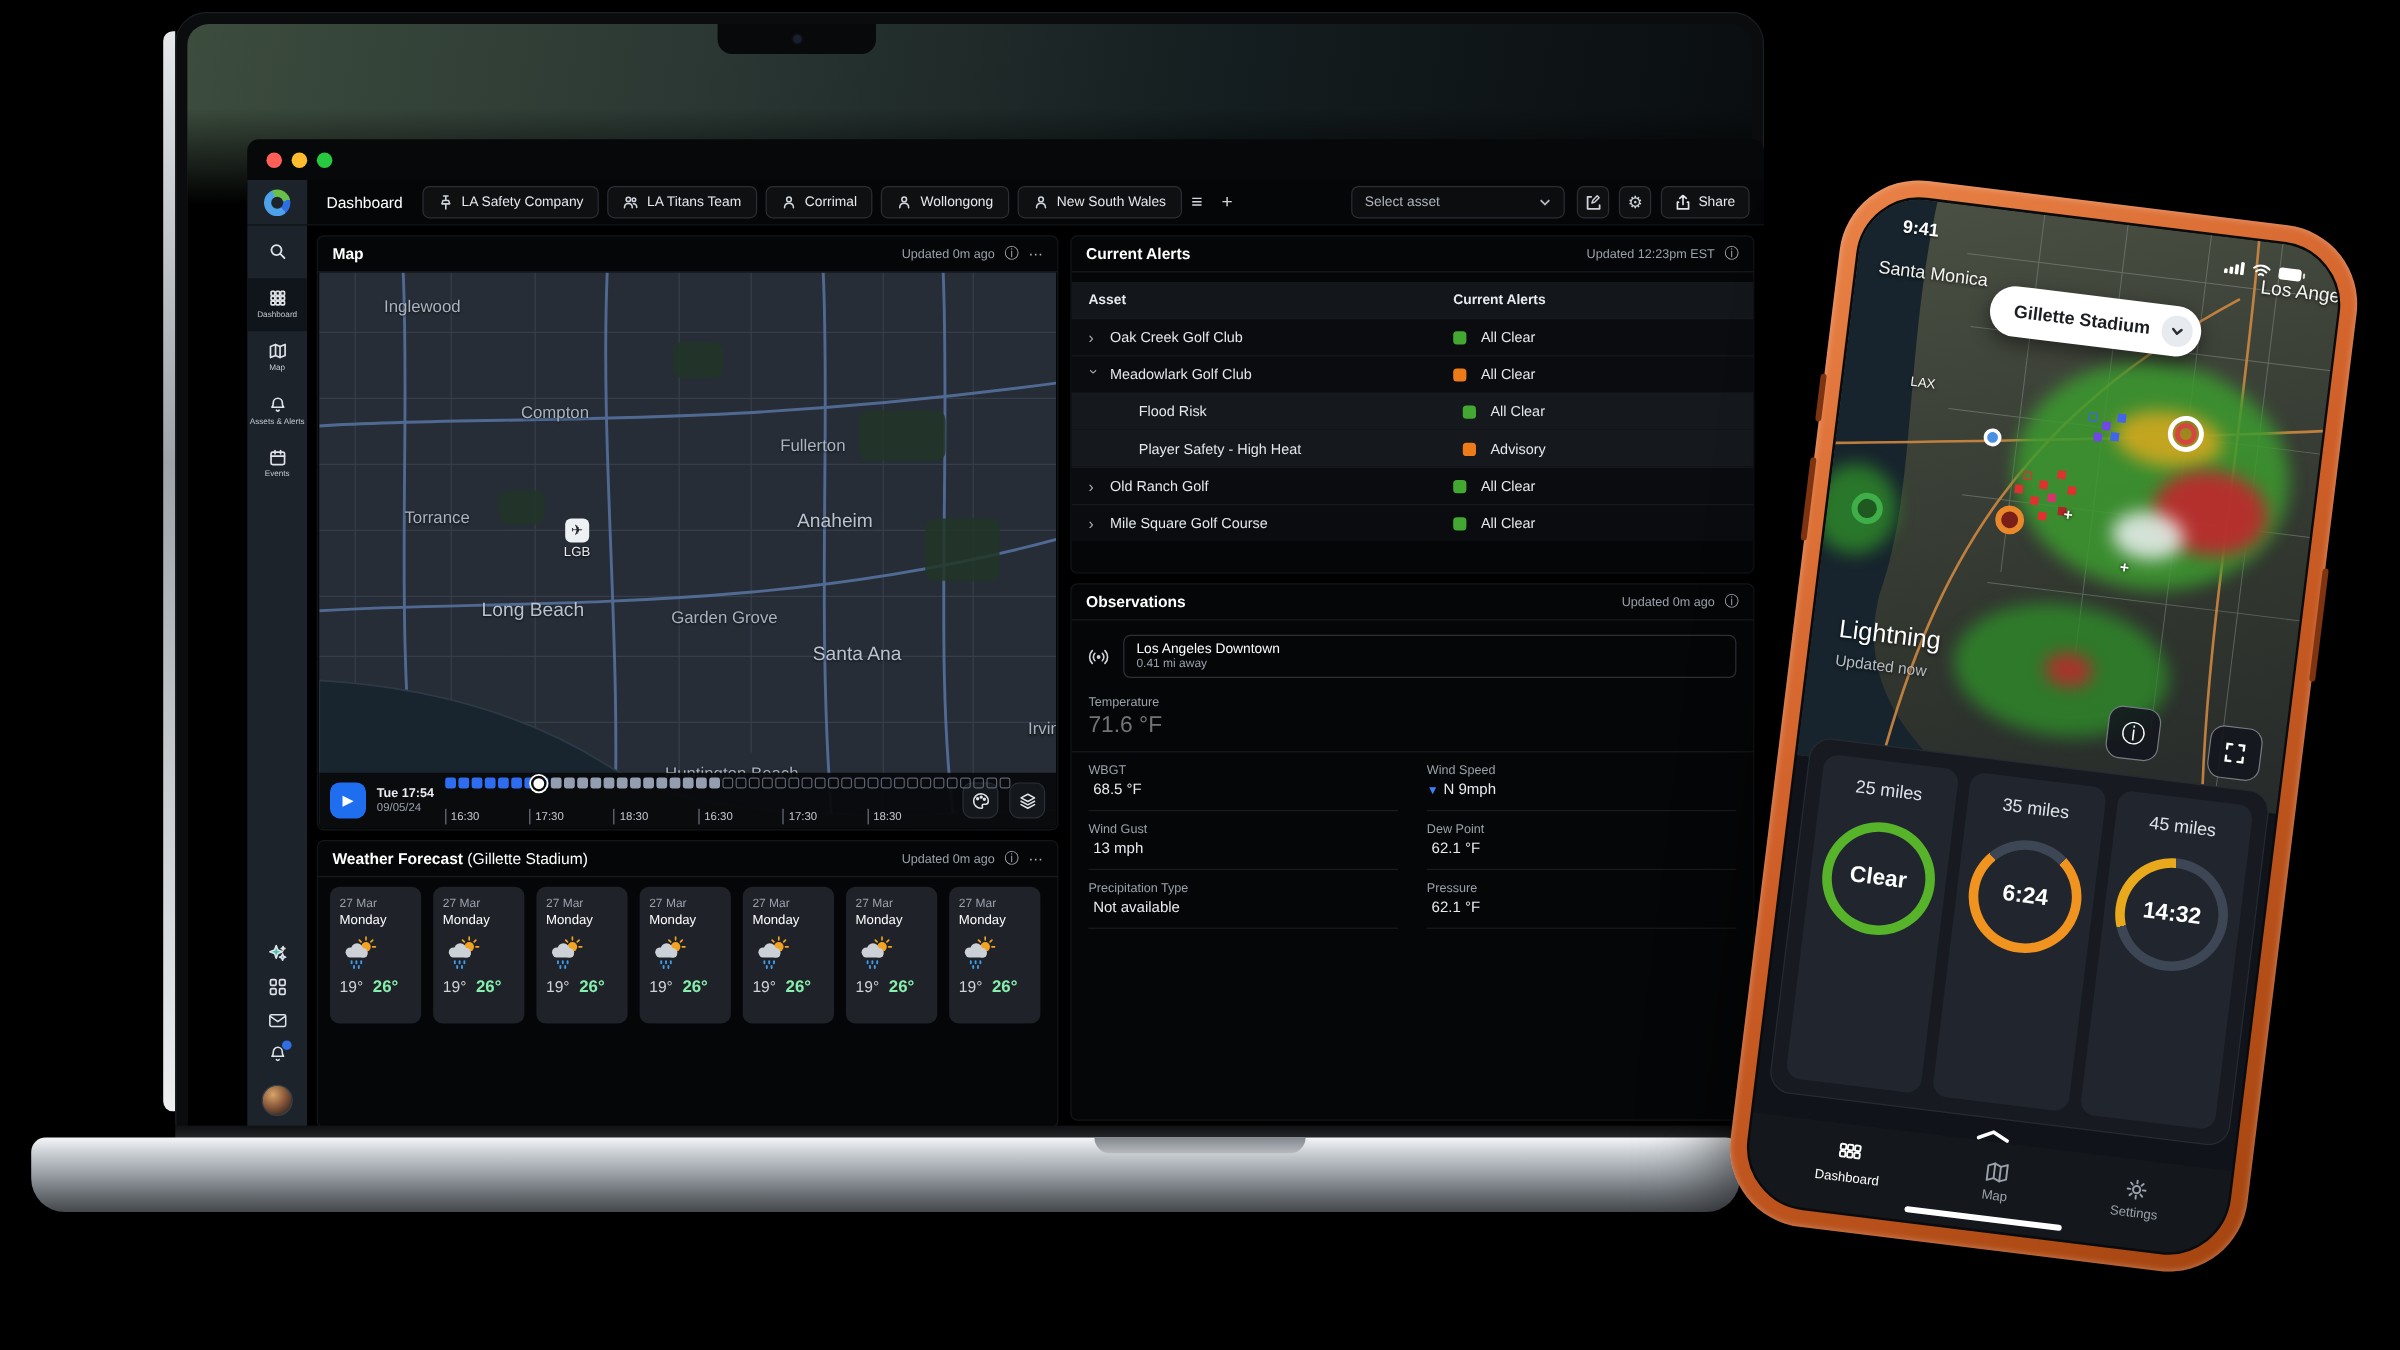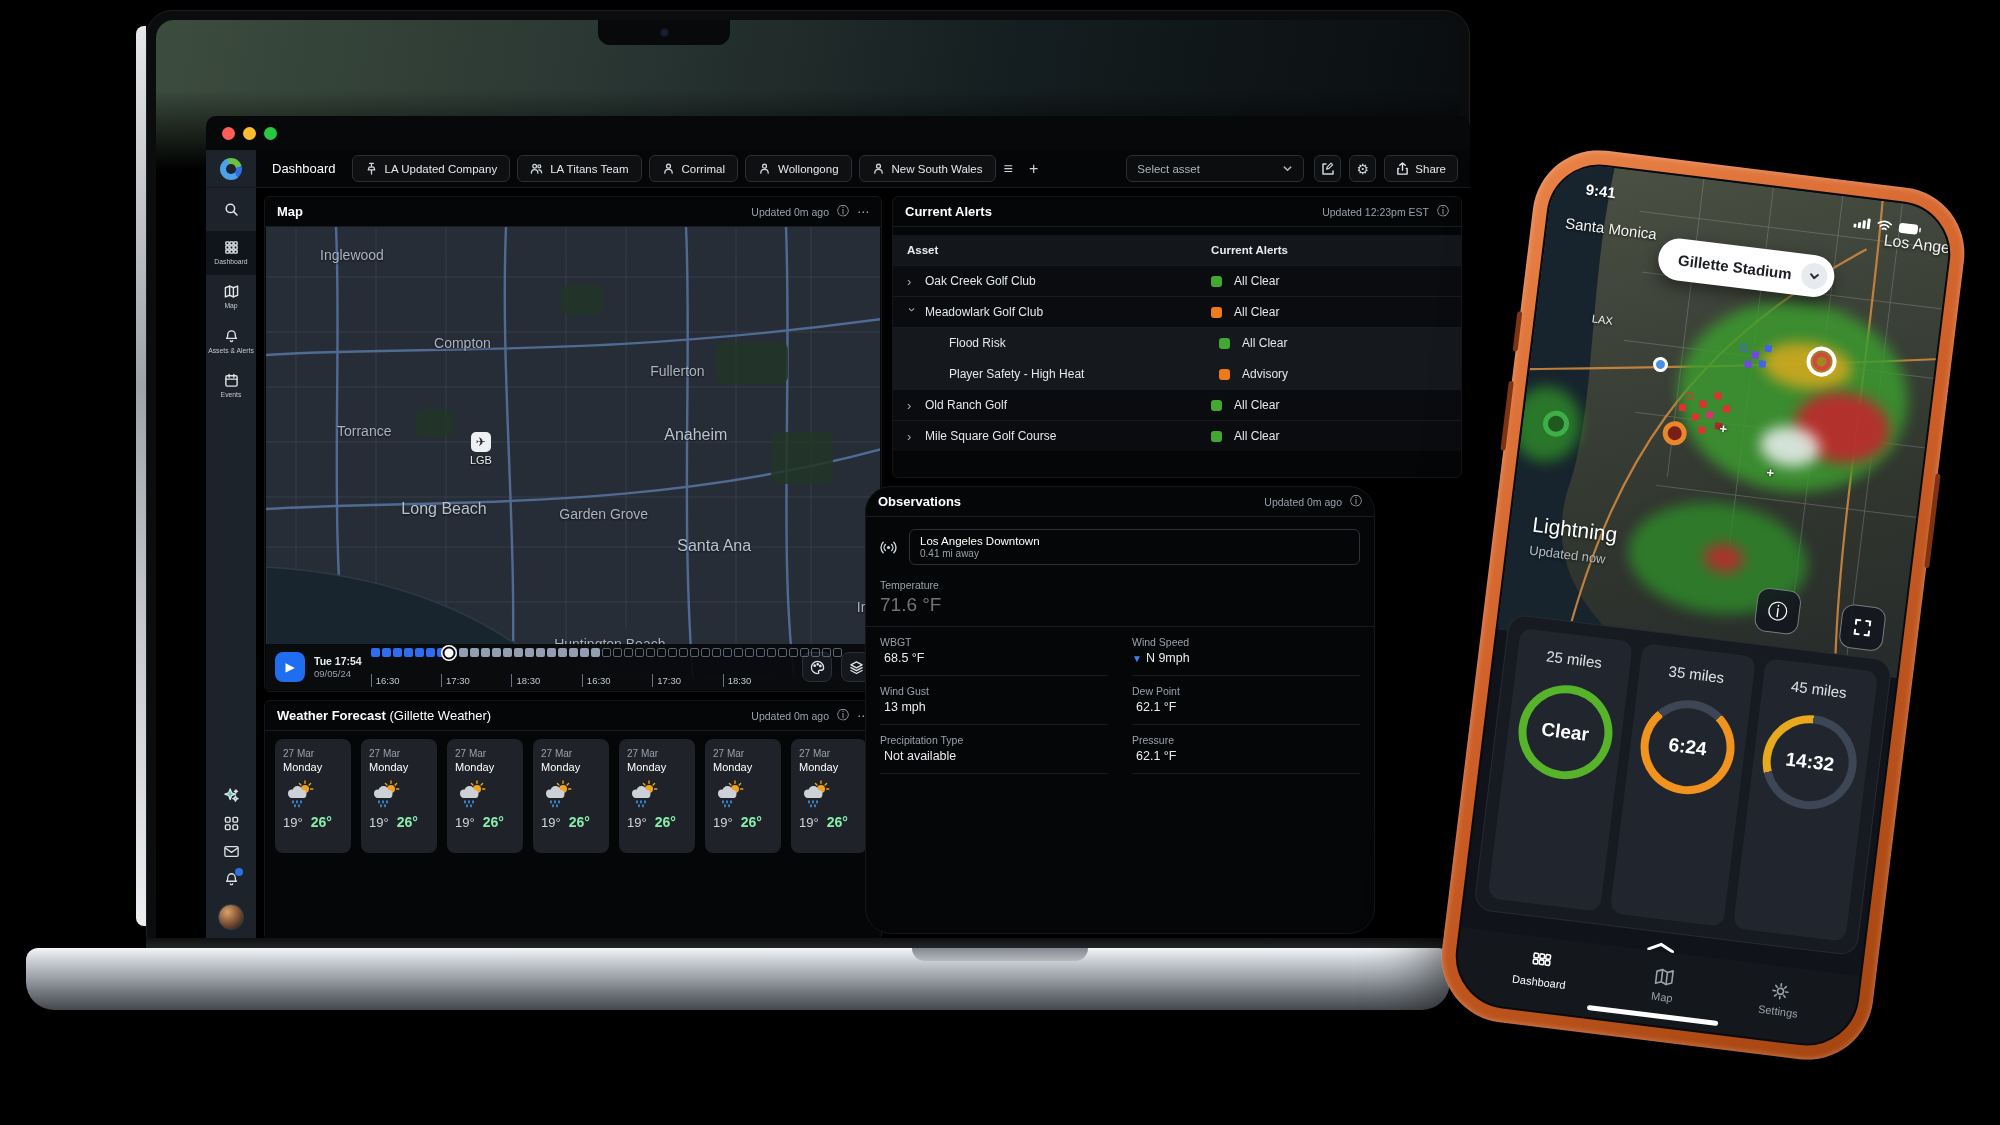--- a/index.html
+++ b/index.html
@@ -160,21 +160,21 @@
   .al-name { flex:1; display:flex; align-items:center; gap:8px; padding-left:14px; }
   .al-row.sub .al-name { padding-left:38px; }
   .chev { color:#aab0b8; font-size:13px; width:10px; display:inline-block; }
   .chev.chev-d { transform:rotate(90deg); }
   .chev.chev-none { visibility:hidden; }
   .al-status { width:44%; display:flex; align-items:center; gap:12px; }
   .al-row.sub .al-status .dot { margin-left:8px; }
   .dot { width:11px; height:11px; border-radius:3px; flex:none; }
 
   
-  #obs-panel { left:609px; top:298px; width:510px; height:448px;border-radius:26px; }
+  #obs-panel { left:636px; top:298px; width:570px; height:448px; }
   .station-row { display:flex; align-items:center; gap:12px; padding:12px 14px 10px; }
   .station-row svg { width:17px; height:17px; stroke:#cfd4da; fill:none; stroke-width:1.4;
     stroke-linecap:round; }
   .station-box { flex:1; border:1px solid #2c3138; border-radius:6px; padding:5px 10px; }
   .station-name { color:#fff; font-size:11.5px; }
   .station-dist { color:#9aa1ab; font-size:10px; margin-top:1px; }
   .obs-temp { padding:4px 14px 10px; border-bottom:1px solid #181b20; }
   .obs-label { color:#9aa1ab; font-size:10.5px; }
   .obs-big { color:#737373; font-size:19px; margin-top:3px; font-weight:300; }
   .obs-grid { display:grid; grid-template-columns:1fr 1fr; column-gap:24px; padding:0 14px; }
@@ -268,21 +268,21 @@
         <span class="logo-ring"></span>
       </div>
       <span class="dash-label">Dashboard</span>
       <div class="tabs">
 
           <div class="tab pin">
             <svg class="ic-pin" viewBox="0 0 14 14">
               <path d="M5 1.5h4M7 1.5v4M4.5 5.5h5l1 3h-7zM7 8.5V13"></path>
             </svg>
 
-            <span>LA Updated Company</span>
+            <span>LA Safety Company</span>
           </div>
 
           <div class="tab team">
 
             <svg class="ic-team" viewBox="0 0 14 14">
               <circle cx="5" cy="4.5" r="2"></circle>
               <path d="M1.5 12c0-2.4 1.6-3.8 3.5-3.8S8.5 9.6 8.5 12"></path>
               <circle cx="10" cy="4.8" r="1.6"></circle>
               <path d="M9.5 8.4c1.8.1 3 1.4 3 3.3"></path>
             </svg>
@@ -567,21 +567,21 @@
                   <path d="M2 11.2 8 14.4 14 11.2"></path>
               </svg>
             </div>
           </div>
         </div>
       </div>
 
       <div class="panel" id="forecast-panel">
         <div class="panel-head">
           <span class="panel-title">
-            <span>Weather Forecast</span><span class="normal"> (Gillette Weather)</span>
+            <span>Weather Forecast</span><span class="normal"> (Gillette Stadium)</span>
           </span>
           <div class="ph-spacer"></div>
           <span class="updated">Updated 0m ago</span>
           <span class="mini-ic">ⓘ</span>
           <span class="mini-ic">⋯</span>
         </div>
         <div class="cards-row">
 
             <div class="fc-card">
               <span class="fc-date">27 Mar</span>

